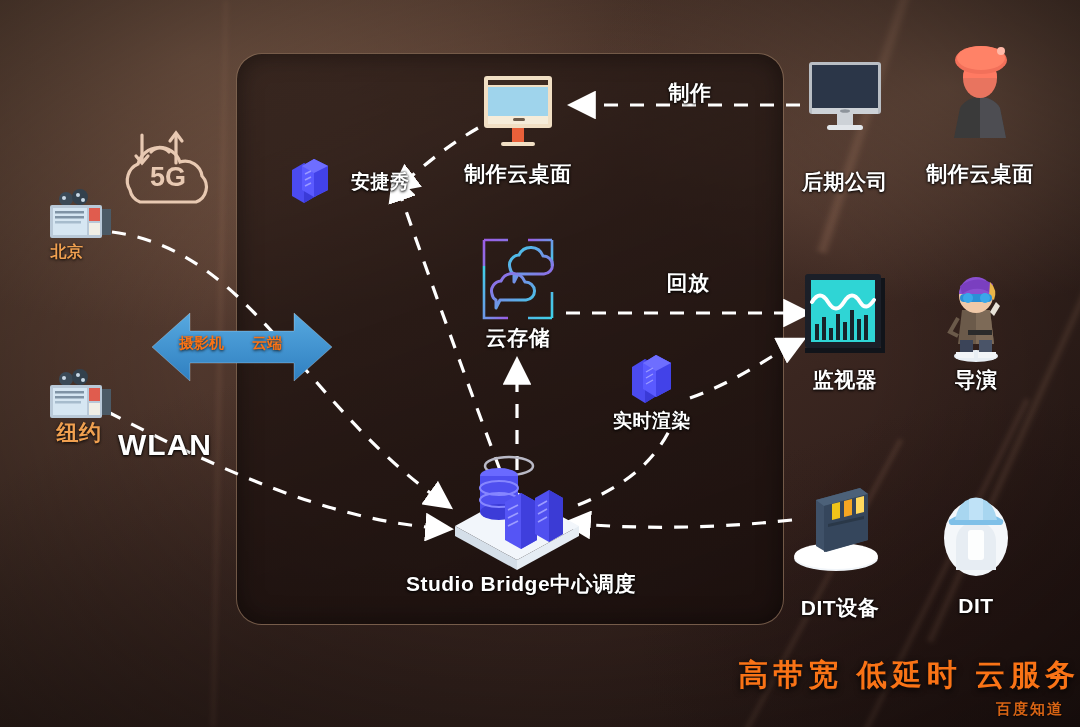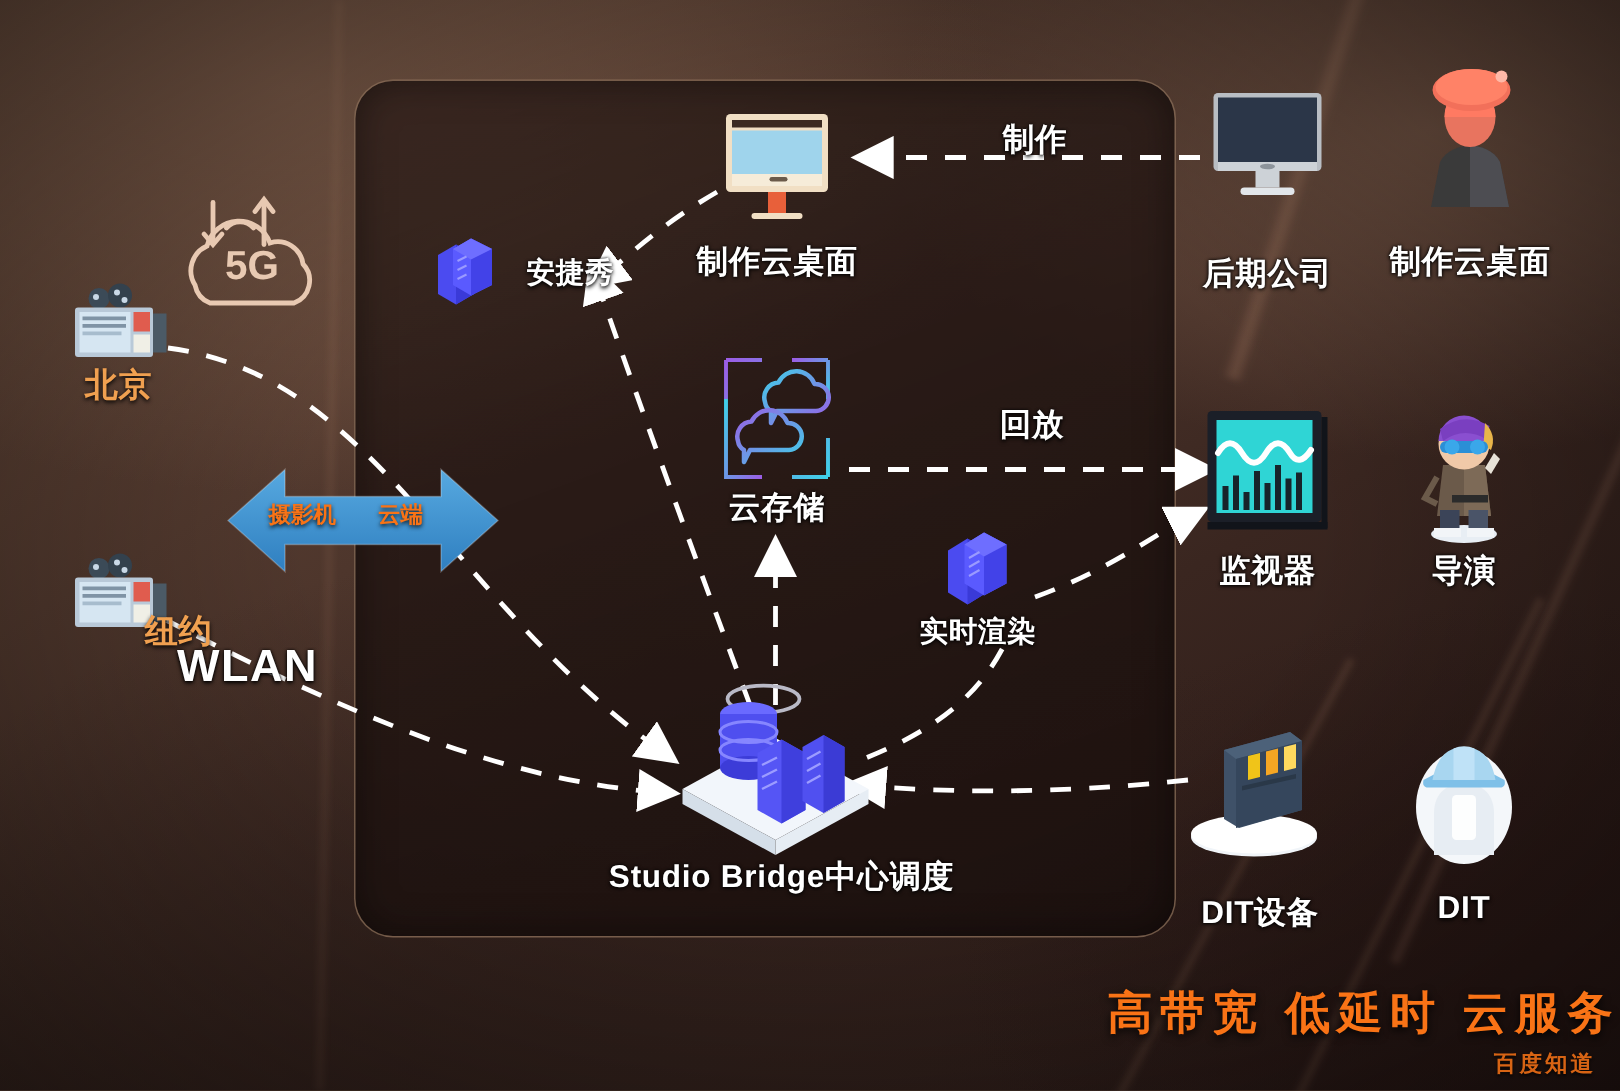--- a/index.html
+++ b/index.html
@@ -128,40 +128,40 @@
     <circle cx="39" cy="10" r="2" fill="#c9d8e6"></circle>
     <rect x="6" y="15" width="52" height="33" rx="2" fill="#b9c9d8"></rect>
     <rect x="9" y="18" width="34" height="27" fill="#d6e6f2"></rect>
     <rect x="11" y="21" width="29" height="2.5" fill="#7f93a5"></rect>
     <rect x="11" y="26" width="29" height="2.5" fill="#7f93a5"></rect>
     <rect x="11" y="31" width="26" height="2.5" fill="#a7bccd"></rect>
     <rect x="45" y="18" width="11" height="13" fill="#e05c4e"></rect>
     <rect x="45" y="33" width="11" height="12" fill="#f0efe6"></rect>
     <rect x="58" y="19" width="9" height="26" fill="#4b5a66"></rect>
   </svg>
-  <div class="lbl orange center" style="left:35px;top:52px;font-size:22px;">北京</div>
+  <div class="lbl orange center" style="left:23px;top:52px;font-size:16px;">北京</div>
 </div>
 
 <div class="node" style="left:44px;top:370px;width:70px;height:50px;">
   <svg width="70" height="50" viewBox="0 0 70 50">
     <circle cx="22" cy="9" r="7" fill="#3b4a57"></circle>
       <circle cx="36" cy="7" r="8" fill="#33414d"></circle>
     <circle cx="20" cy="8" r="2" fill="#c9d8e6"></circle>
       <circle cx="34" cy="5" r="2" fill="#c9d8e6"></circle>
     <circle cx="39" cy="10" r="2" fill="#c9d8e6"></circle>
     <rect x="6" y="15" width="52" height="33" rx="2" fill="#b9c9d8"></rect>
     <rect x="9" y="18" width="34" height="27" fill="#d6e6f2"></rect>
     <rect x="11" y="21" width="29" height="2.5" fill="#7f93a5"></rect>
     <rect x="11" y="26" width="29" height="2.5" fill="#7f93a5"></rect>
     <rect x="11" y="31" width="26" height="2.5" fill="#a7bccd"></rect>
     <rect x="45" y="18" width="11" height="13" fill="#e05c4e"></rect>
     <rect x="45" y="33" width="11" height="12" fill="#f0efe6"></rect>
     <rect x="58" y="19" width="9" height="26" fill="#4b5a66"></rect>
   </svg>
-  <div class="lbl orange center" style="left:35px;top:36px;font-size:22px;margin-left:40px;">纽约</div>
+  <div class="lbl orange center" style="left:35px;top:48px;font-size:22px;">纽约</div>
 </div>
 
 <div class="node" style="left:118px;top:130px;width:100px;height:92px;">
   <svg width="100" height="92" viewBox="0 0 100 92">
     <g stroke="#e8c9b2" stroke-width="3.2" fill="none" stroke-linecap="round">
       <path d="M12,60 a18,18 0 0 1 8,-26 a22,22 0 0 1 42,-2 a17,17 0 0 1 22,14 a16,16 0 0 1 -6,26 L22,72 a16,16 0 0 1 -10,-12 z"></path>
       <path d="M24,5 L24,32"></path>
         <path d="M18,26 L24,33 L30,26"></path>
       <path d="M58,33 L58,4"></path>
         <path d="M52,11 L58,3 L64,11"></path>

